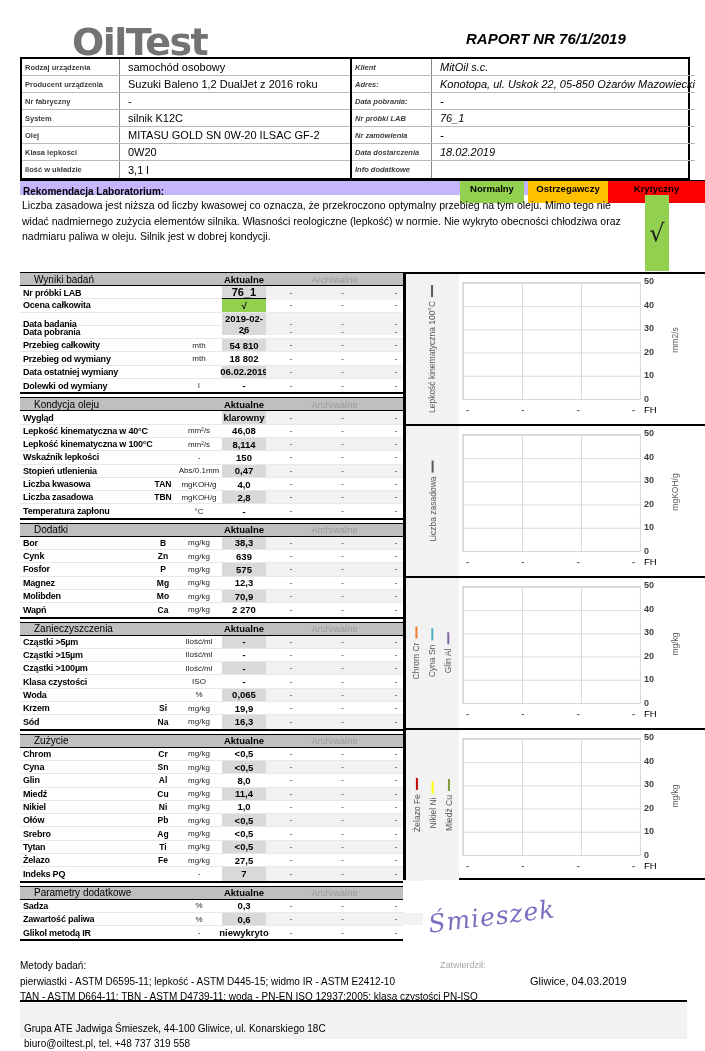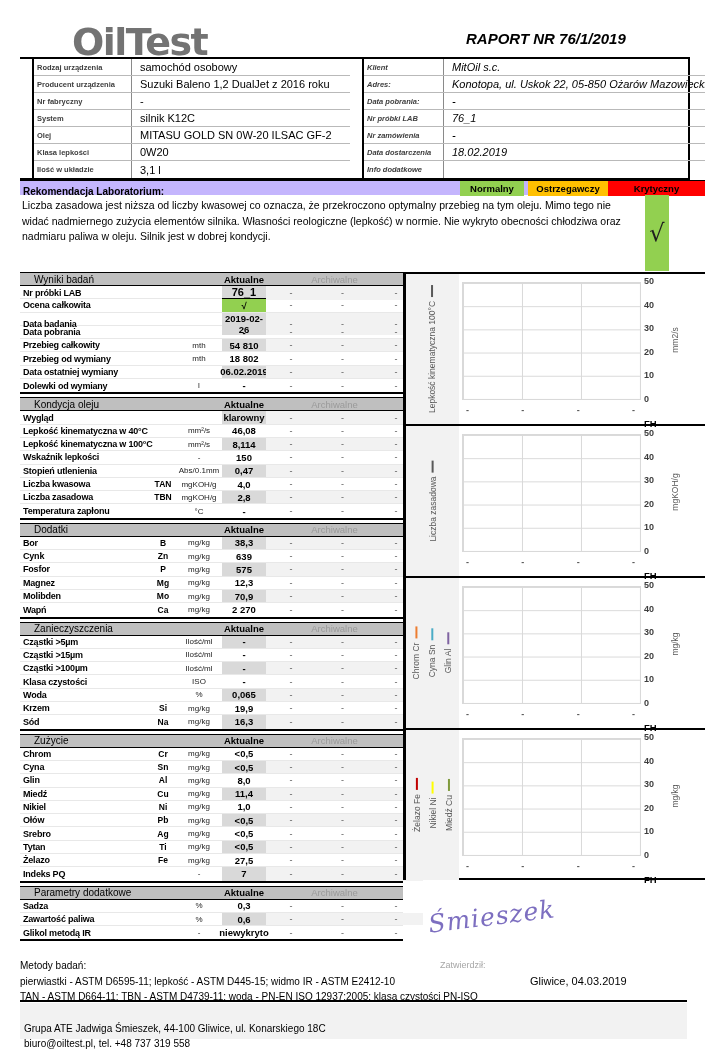--- a/index.html
+++ b/index.html
@@ -7,35 +7,35 @@
         font-family:"Liberation Sans",sans-serif;color:#000;}
 
   
   .logo{position:absolute;left:72px;top:20px;font-size:38px;font-weight:800;letter-spacing:-1.5px;
         font-family:"DejaVu Sans",sans-serif;color:#737373;}
   .report-title{position:absolute;left:466px;top:30px;font-size:15px;font-weight:bold;font-style:italic;}
 
   
   .info{position:absolute;left:20px;top:57px;width:670px;height:119px;display:grid;
         grid-template-columns:330px 340px;border-top:2px solid #000;border-bottom:2px solid #000;}
-  .info-col{display:grid;grid-auto-rows:17px;border-left:2px solid #000;margin-left:12px;}
+  .info-col{display:grid;grid-auto-rows:17px;border-left:2px solid #000;}
   .info-col.right{border-right:2px solid #000;font-style:italic;}
   .info-row{display:grid;border-bottom:1px solid #b9b9b9;align-items:center;height:17px;box-sizing:border-box;}
   .info-col.left  .info-row{grid-template-columns:98px 1fr;}
   .info-col.right .info-row{grid-template-columns:80px 1fr;}
   .info-row:last-child{border-bottom:none;}
   .info-label{font-size:7.5px;font-weight:bold;color:#3d3d3d;padding-left:3px;border-right:1px solid #8a8a8a;
               height:100%;display:flex;align-items:center;}
   .info-value{font-size:11px;padding-left:8px;white-space:nowrap;}
 
   
   .rec-bar{position:absolute;left:20px;top:180px;width:685px;height:15px;background:#c4b5fd;
            border-top:1px solid #000;box-sizing:border-box;}
   .rec-title{font-size:10px;font-weight:bold;padding-left:3px;line-height:14px;display:inline-block;}
-  .badge{position:absolute;top:0;height:15px;line-height:15px;text-align:center;font-weight:bold;font-size:9.5px;}
+  .badge{position:absolute;top:0;height:22px;line-height:15px;text-align:center;font-weight:bold;font-size:9.5px;}
   .rec-text{position:absolute;left:22px;top:198px;width:616px;font-size:10.5px;line-height:15.5px;
             font-family:"Liberation Sans",sans-serif;}
   .rec-check{position:absolute;left:645px;top:195px;width:24px;height:76px;background:#92D050;
              display:flex;align-items:center;justify-content:center;font-size:24px;color:#1f1f1f;
              font-family:"DejaVu Sans",sans-serif;}
 
   
   .sections{position:absolute;left:20px;top:272px;width:383px;}
   .section{width:383px;margin-bottom:3px;border-bottom:2px solid #000;}
   .sec-header{height:14px;background:#BFBFBF;border-top:1px solid #000;border-bottom:1px solid #000;
@@ -74,21 +74,21 @@
         background-size:33.333% 20%;}
   .yticks{position:absolute;left:241px;top:2px;height:129px;width:20px;display:flex;flex-direction:column;
           justify-content:space-between;}
   .yticks div{font-size:9px;font-weight:bold;color:#3d3d3d;line-height:11px;}
   .yunit{position:absolute;left:264px;top:8px;height:116px;width:16px;display:flex;align-items:center;
          justify-content:center;}
   .yunit span{transform:rotate(-90deg);font-size:8.5px;color:#595959;white-space:nowrap;}
   .xticks{position:absolute;left:59px;top:131px;width:177px;display:flex;justify-content:space-between;
           padding:0 4px;box-sizing:border-box;}
   .xticks span{font-size:9px;font-weight:bold;color:#595959;}
-  .xlabel{position:absolute;left:241px;top:144px;font-size:9.5px;font-weight:bold;color:#000;}
+  .xlabel{position:absolute;left:241px;top:130px;font-size:9.5px;font-weight:normal;color:#000;}
 
   
   .signature{position:absolute;left:428px;top:902px;font-size:25px;color:#7D6FC0;font-style:italic;
              font-family:"DejaVu Serif",serif;transform:rotate(-7deg);letter-spacing:1px;}
   .approved{position:absolute;left:440px;top:960px;font-size:9px;color:#A6A6A6;}
   .place-date{position:absolute;left:530px;top:975px;width:112px;text-align:left;font-size:11px;}
   .methods{position:absolute;left:20px;top:958px;width:480px;font-size:10px;line-height:15.5px;}
   .bline{position:absolute;left:20px;top:1000px;width:667px;height:2px;background:#000;}
   .footer{position:absolute;left:20px;top:1003px;width:667px;height:30px;background:#F2F2F2;
           font-size:10px;line-height:15px;padding:18px 4px;box-sizing:border-box;}

